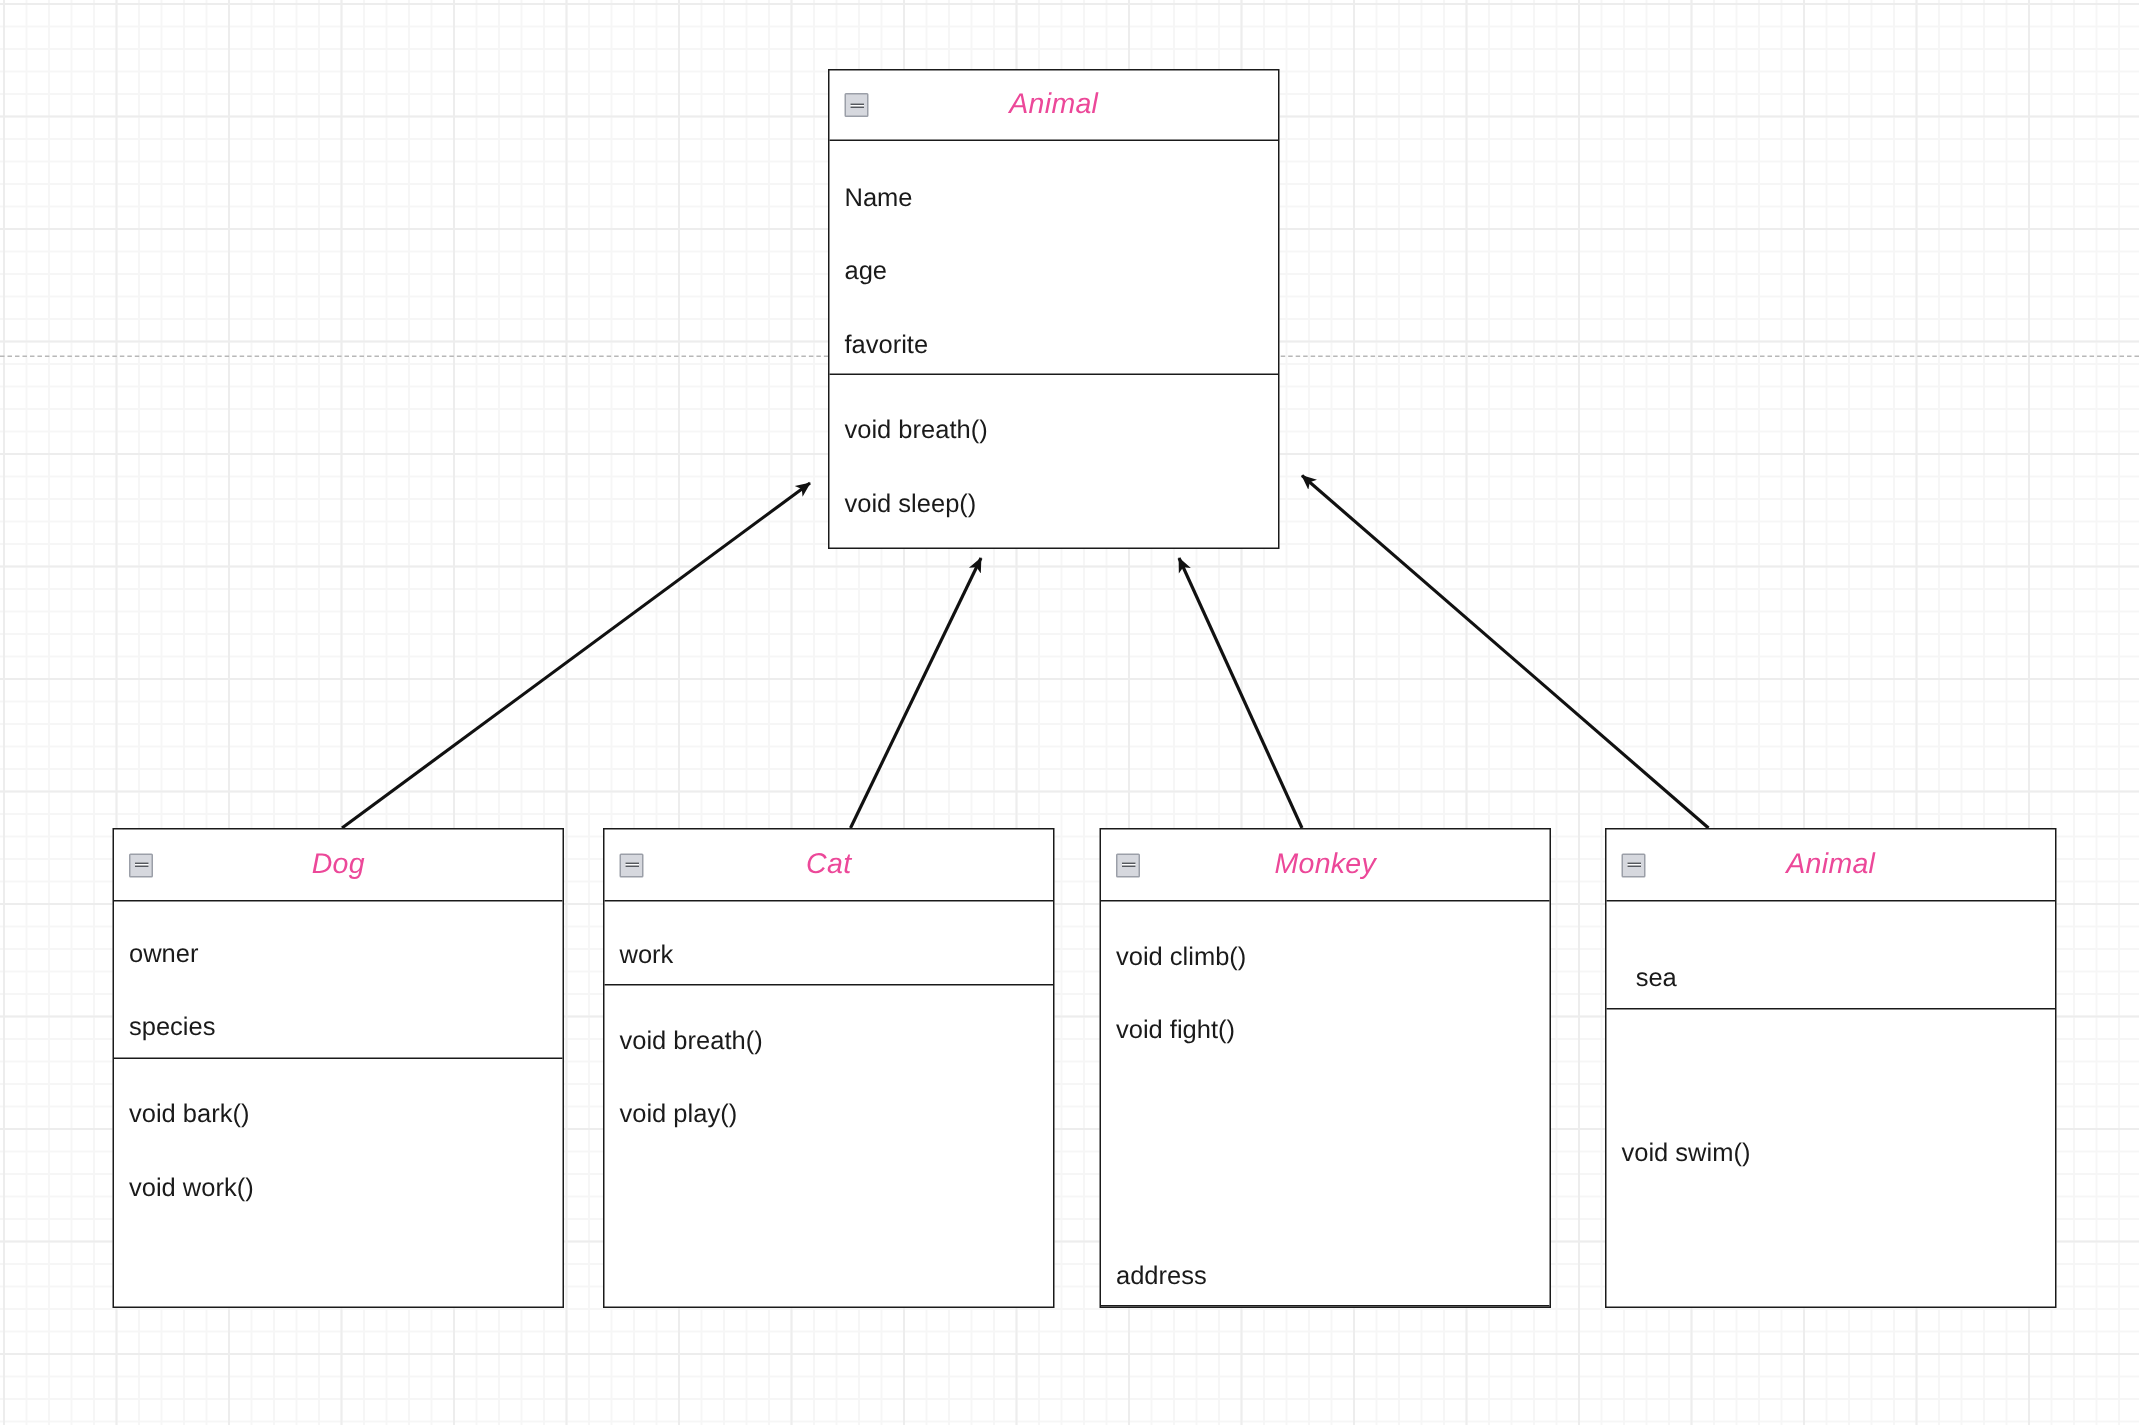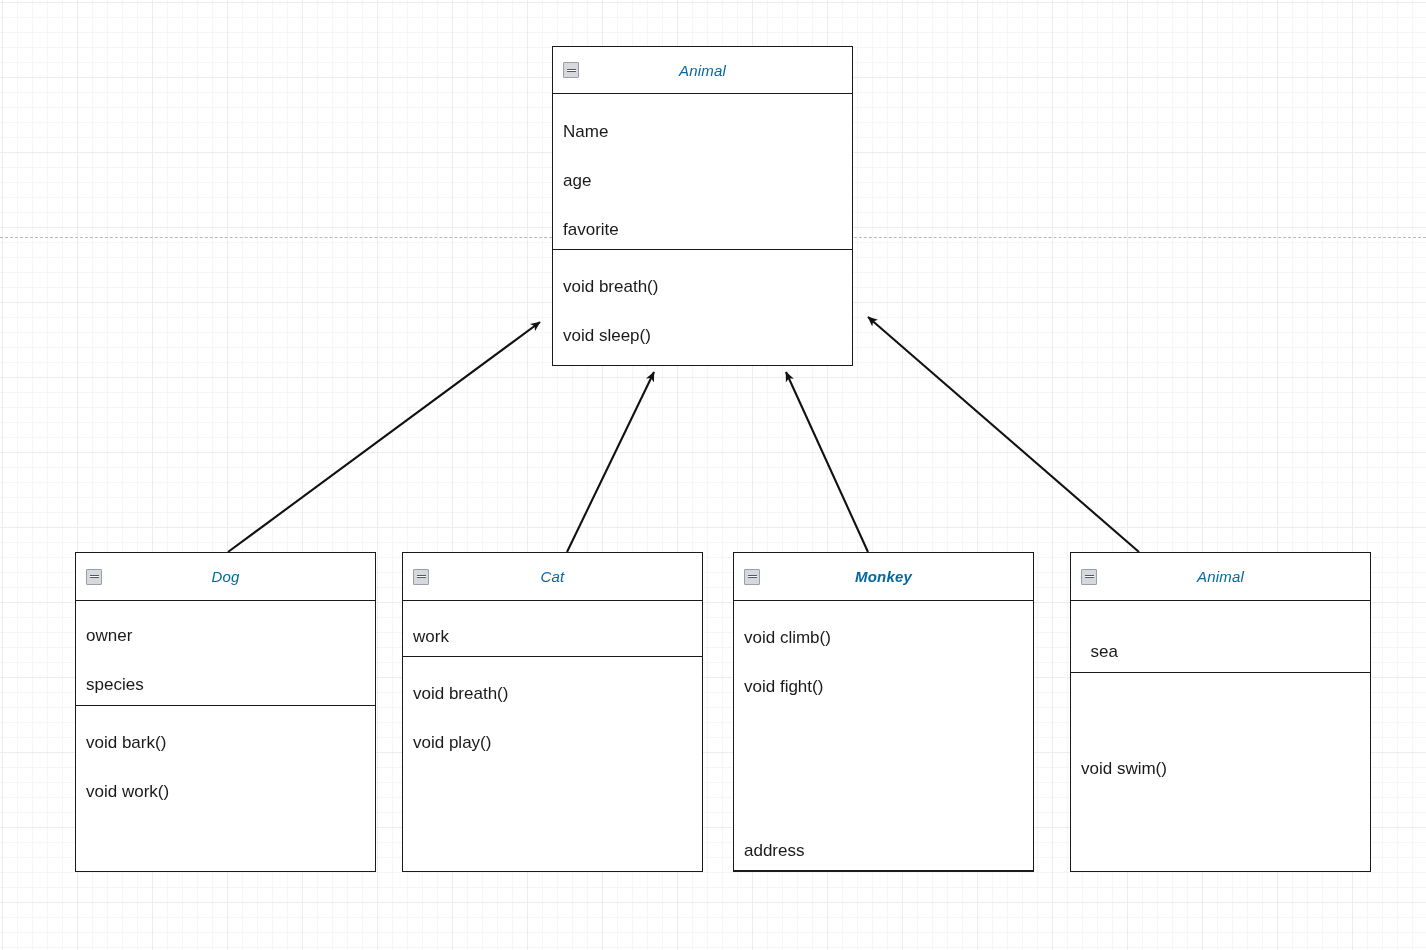--- a/index.html
+++ b/index.html
@@ -45,22 +45,22 @@
     position: relative;
     box-sizing: border-box;
     border-bottom: 1.6px solid #1a1a1a;
     display: flex;
     align-items: center;
     justify-content: center;
     flex: 0 0 auto;
   }
   .class-title {
     font-style: italic;
-    font-size: 15px;
-    color: #0369a1;
+    font-size: 19px;
+    color: #ec4899;
     letter-spacing: 0.2px;
     white-space: nowrap;
   }
   .collapse-icon {
     position: absolute;
     left: 10px;
     top: 50%;
     transform: translateY(-50%);
     width: 16px;
     height: 16px;
@@ -172,21 +172,21 @@
     <div class="compartment attributes" style="height:56px;">
       <span class="member" style="top:27px;">work</span>
     </div>
     <div class="compartment methods">
       <span class="member" style="top:28px;">void breath()</span>
       <span class="member" style="top:77px;text-align:center;">void play()</span>
     </div>
   </div>
 
   <div class="uml-class" style="left:733px; top:552px; width:301px; height:320px;">
-    <div class="class-header" style="height:48px;font-weight:bold;">
+    <div class="class-header" style="height:48px;">
       <span class="collapse-icon"></span>
       <span class="class-title">Monkey</span>
     </div>
     <div class="compartment methods">
       <span class="member" style="top:28px;">void climb()</span>
       <span class="member" style="top:77px;">void fight()</span>
     </div>
     <div class="compartment attributes" style="height:56px;">
       <span class="member" style="top:27px;">address</span>
     </div>

